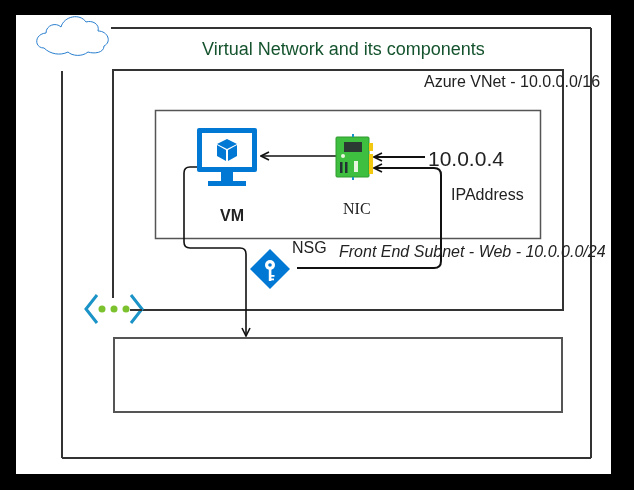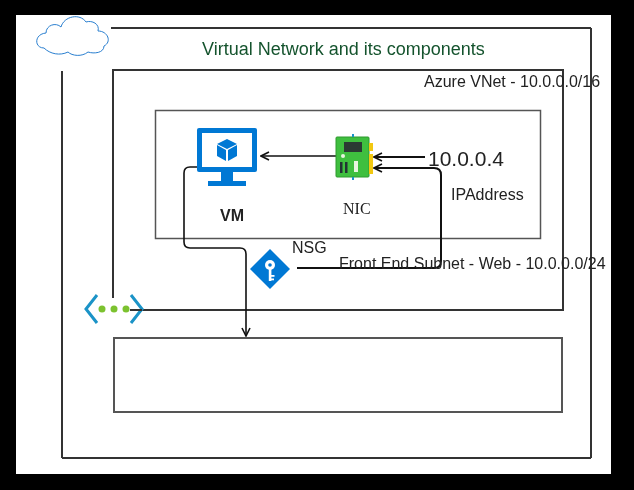--- a/index.html
+++ b/index.html
@@ -89,19 +89,19 @@
       <polyline points="131,295 142,309 131,323" fill="none" stroke="#1b93c7" stroke-width="3"></polyline>
       <circle cx="102" cy="309" r="3.5" fill="#7cc22f"></circle>
       <circle cx="114" cy="309" r="3.5" fill="#7cc22f"></circle>
       <circle cx="126" cy="309" r="3.5" fill="#7cc22f"></circle>
       <line x1="130" y1="310" x2="142" y2="310" stroke="#333" stroke-width="2"></line>
     </g>
   </svg>
 
   <div class="lbl title" style="left:186px; top:24px;">Virtual Network and its components</div>
   <div class="lbl small" style="left:408px; top:58px;">Azure VNet - 10.0.0.0/16</div>
-  <div class="lbl small" style="left:323px; top:240px; background:transparent;">Front End Subnet - Web - 10.0.0.0/24</div>
+  <div class="lbl small" style="left:323px; top:228px; background:transparent;font-style:italic;">Front End Subnet - Web - 10.0.0.0/24</div>
   <div class="lbl small" style="left:204px; top:192px;font-weight:bold;">VM</div>
   <div class="lbl small" style="left:327px; top:185px;font-family:Liberation Serif, serif;">NIC</div>
   <div class="lbl small" style="left:243px; top:224px;margin-left:33px;">NSG</div>
   <div class="lbl" style="left:412px; top:132px; font-size:21px;">10.0.0.4</div>
   <div class="lbl small" style="left:435px; top:171px;">IPAddress</div>
 </div>
 
 </body></html>

